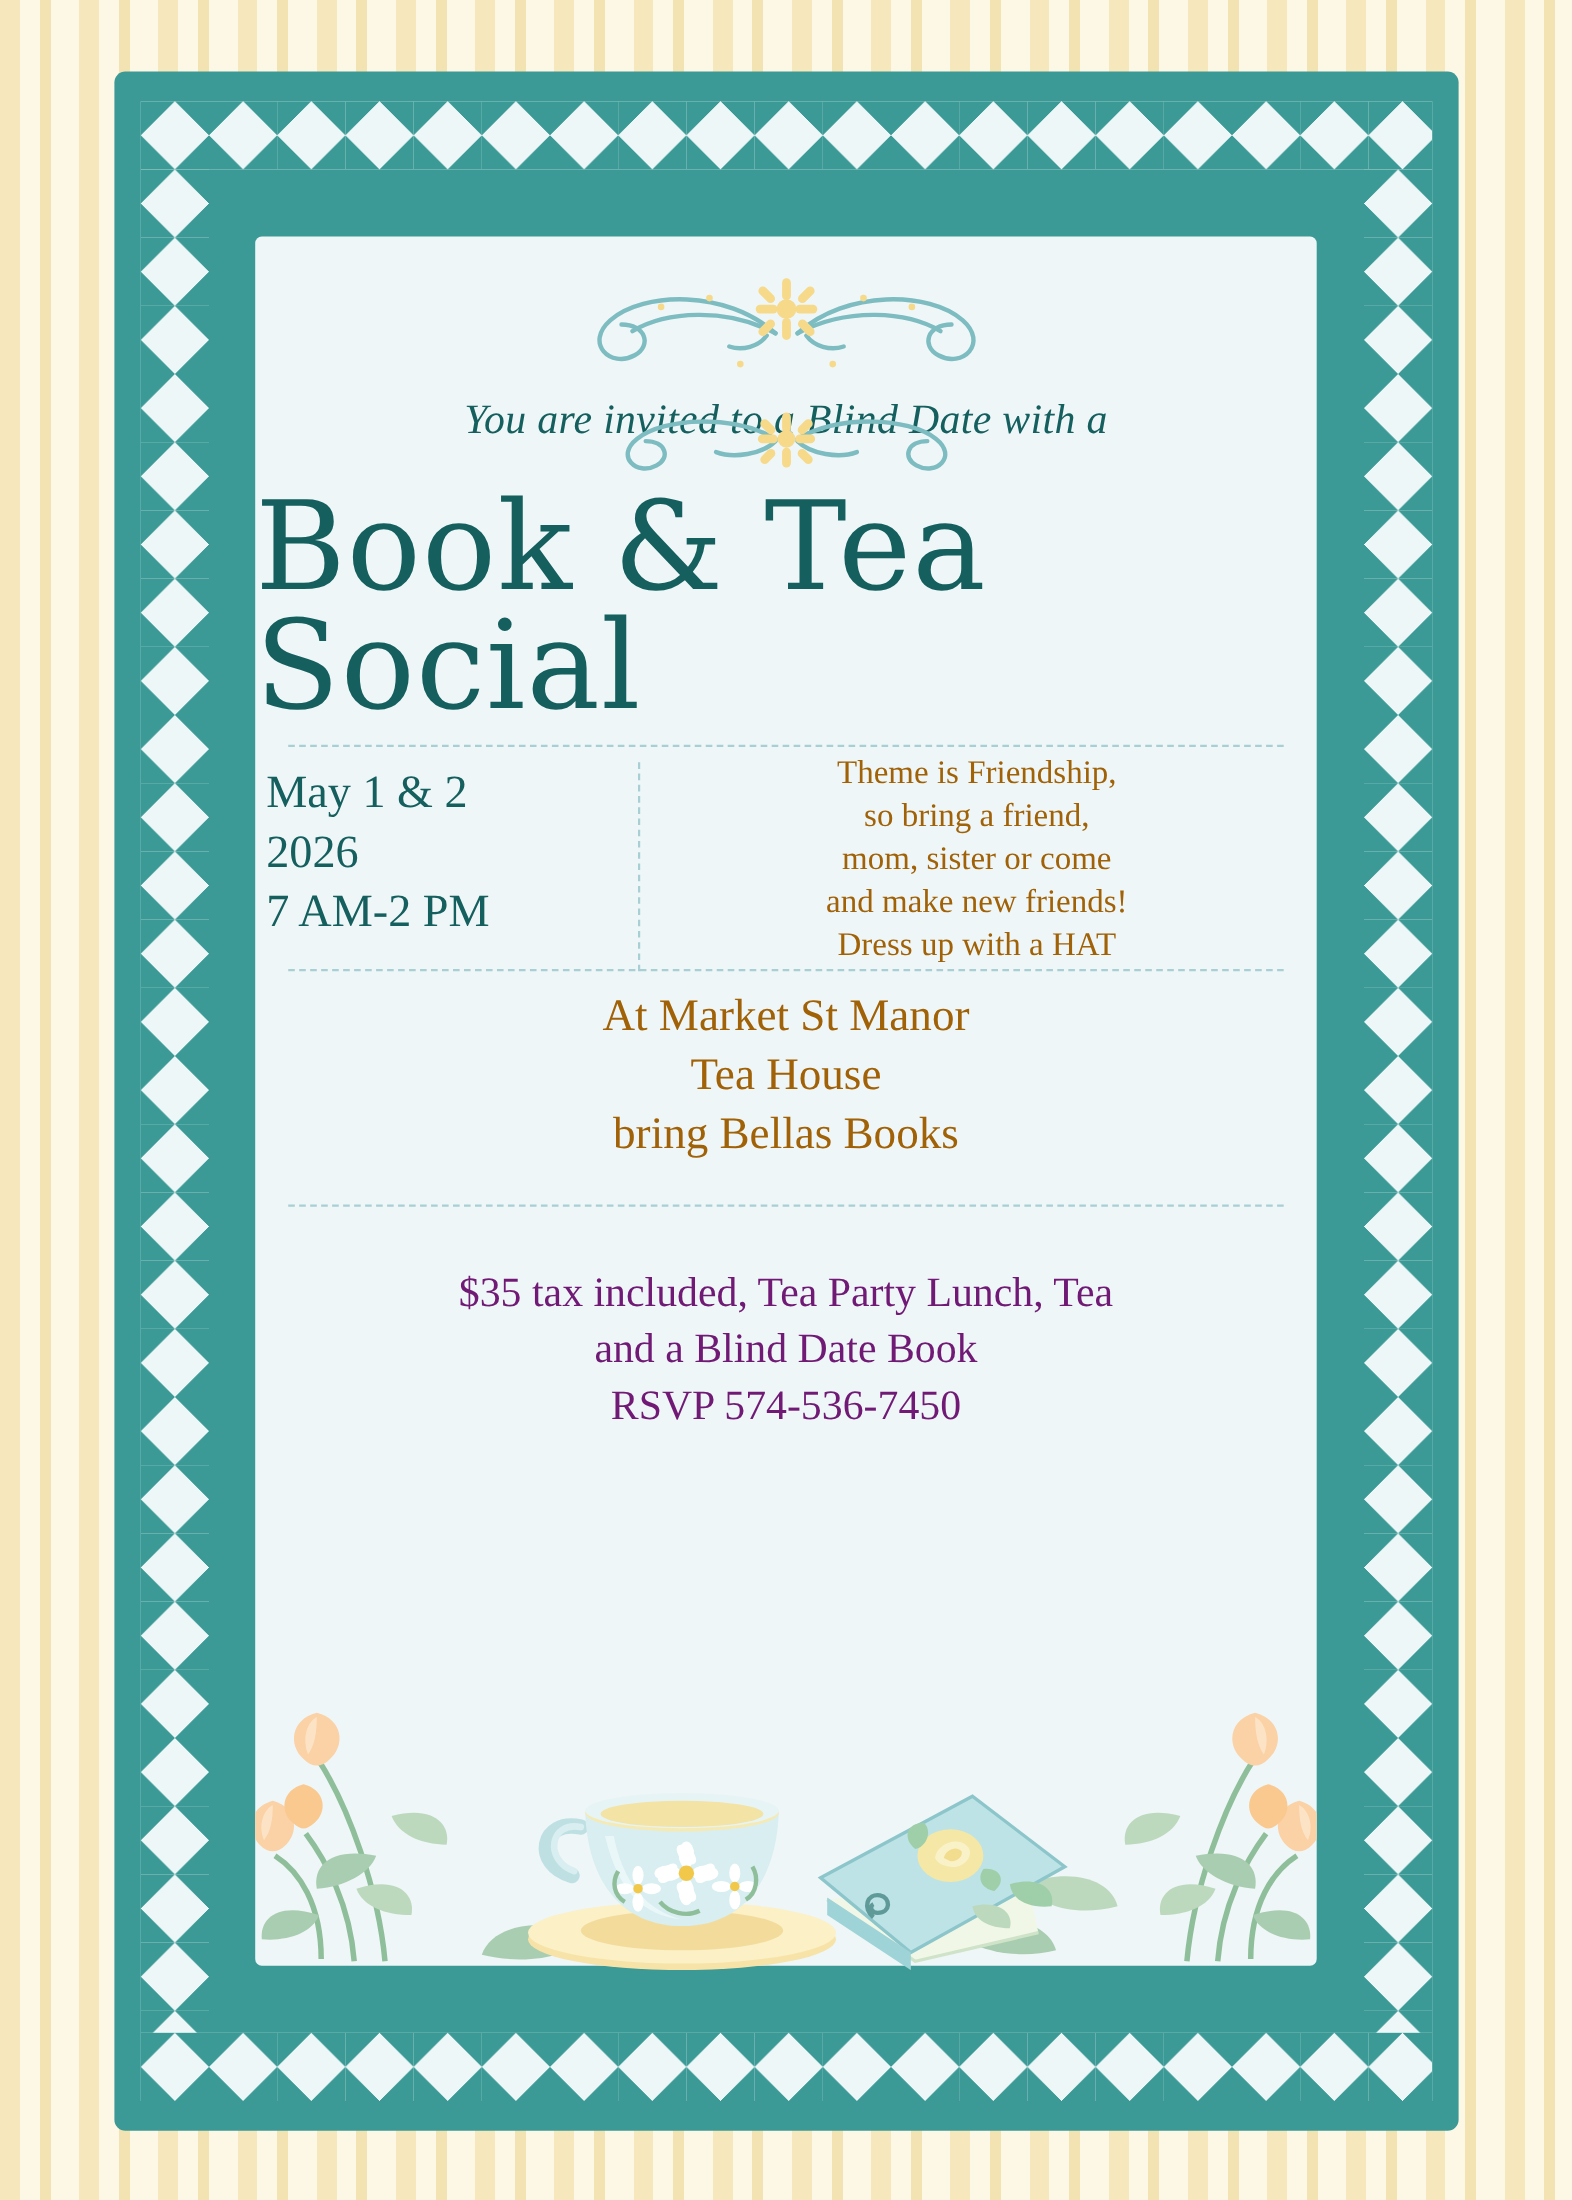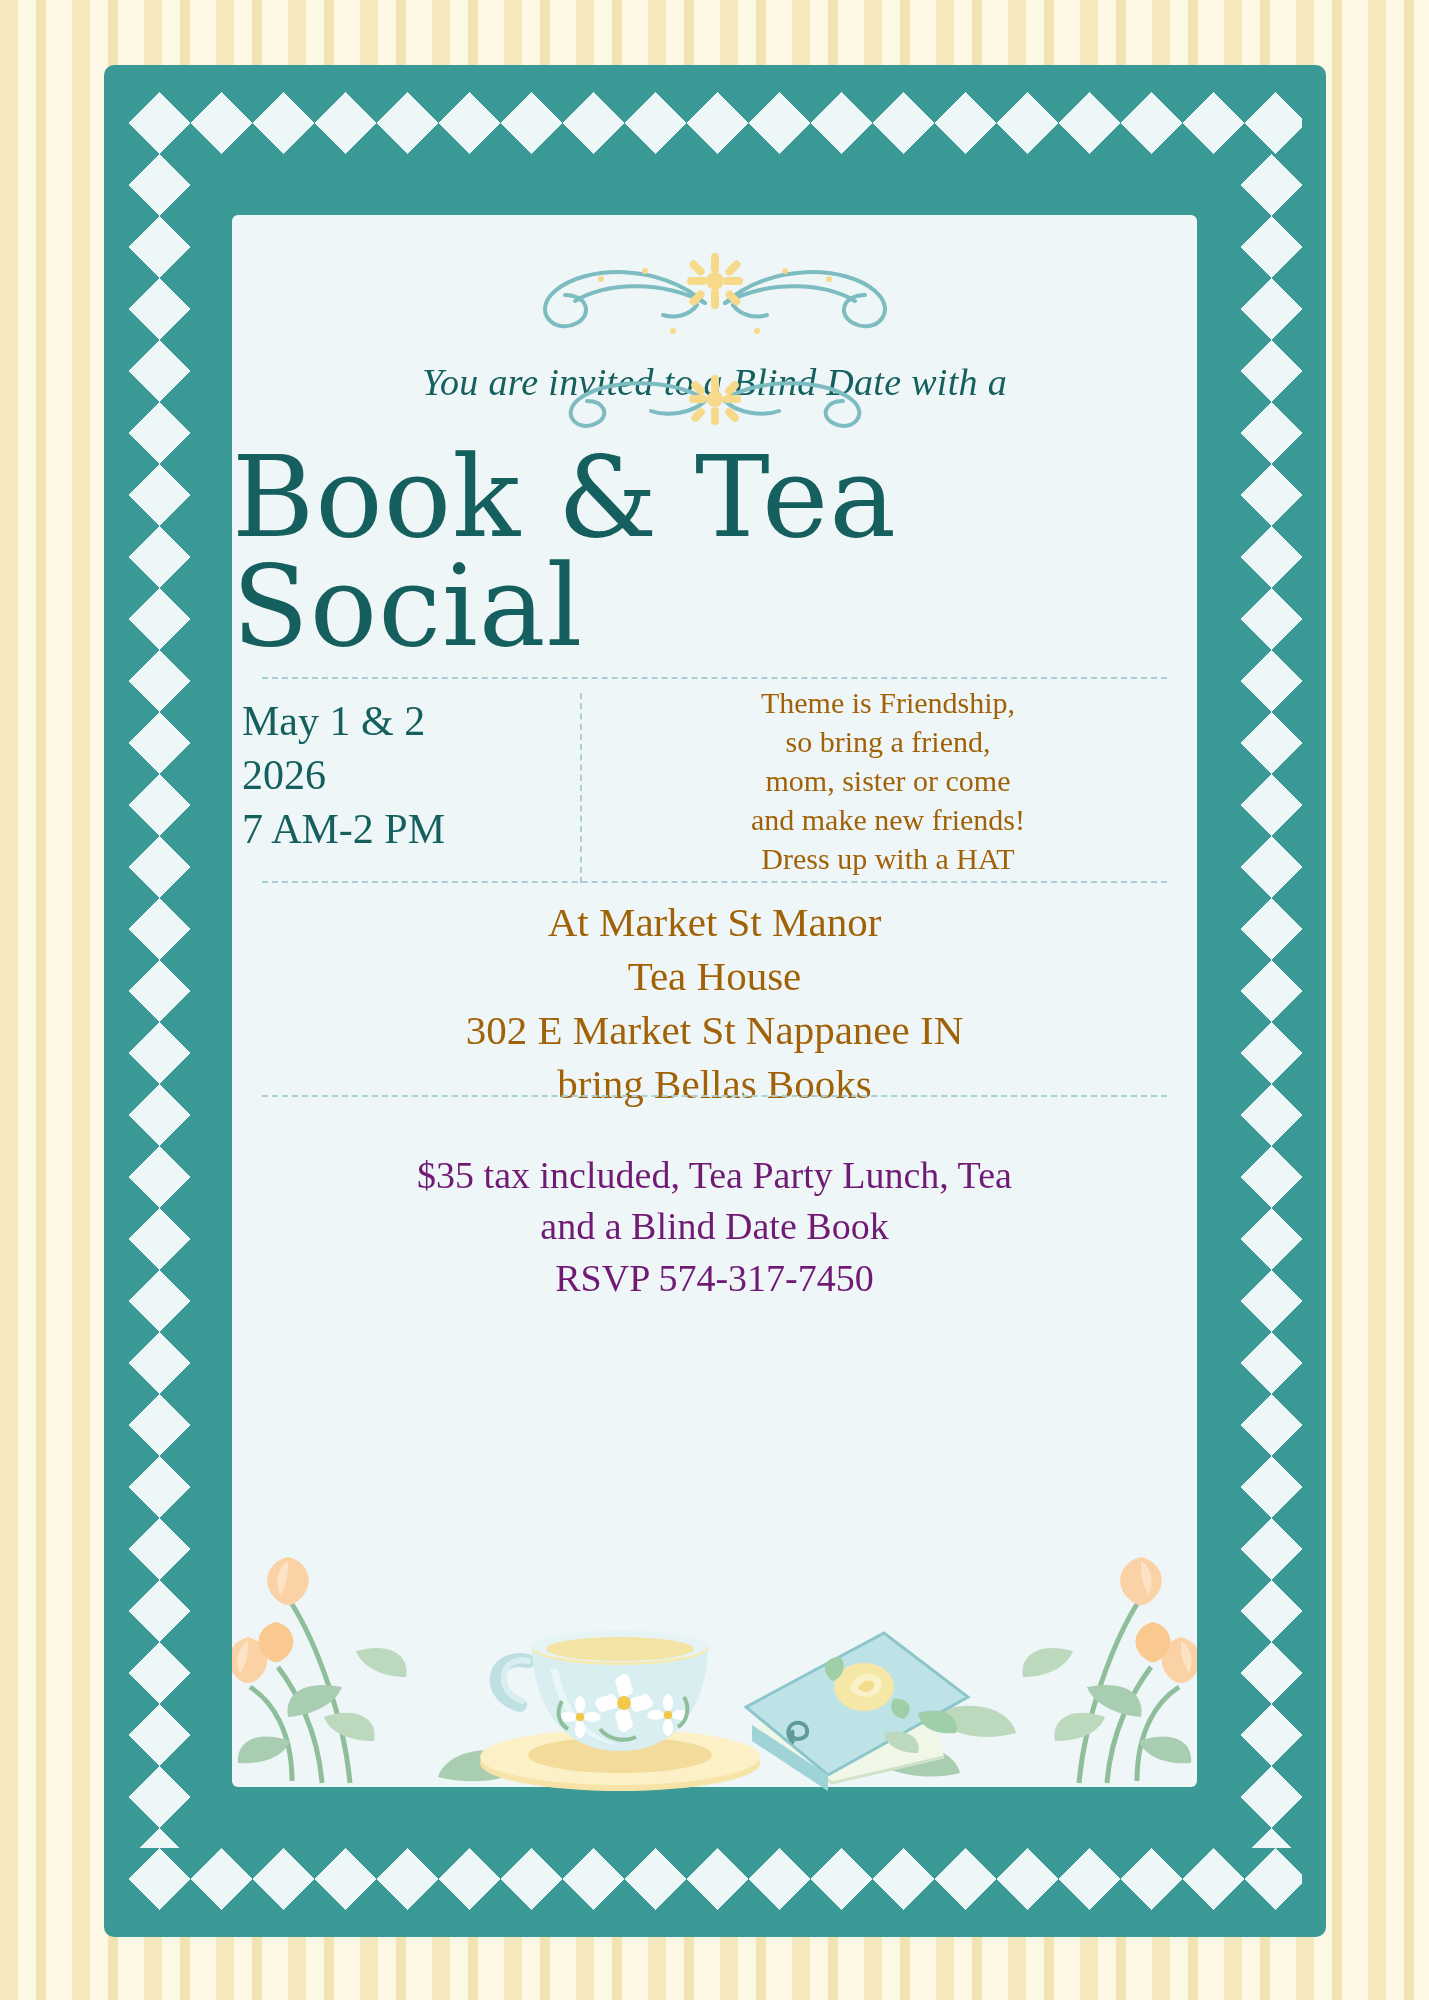--- a/index.html
+++ b/index.html
@@ -273,30 +273,29 @@
       <div>mom, sister or come</div>
       <div>and make new friends!</div>
       <div>Dress up with a HAT</div>
     </div>
 
     <hr class="hr" style="left:30px; top:666px; width:905px;">
 
     <div class="venue">
       <div>At Market St Manor</div>
       <div>Tea House</div>
-      <div>302 E Market St Nappanee IN</div>
       <div>bring Bellas Books</div>
     </div>
 
     <hr class="hr" style="left:30px; top:880px; width:905px;">
 
     <div class="price">
       <div>$35 tax included, Tea Party Lunch, Tea</div>
       <div>and a Blind Date Book</div>
-      <div>RSVP 574-317-7450</div>
+      <div>RSVP 574-536-7450</div>
     </div>
 
     <div class="art">
       <svg width="965" height="300" viewBox="0 0 965 300" xmlns="http://www.w3.org/2000/svg">
 
         <g>
           <path d="M60 290 C 60 240, 40 210, 18 196" fill="none" stroke="#8fbf9a" stroke-width="5"></path>
           <path d="M90 292 C 86 240, 64 200, 46 176" fill="none" stroke="#8fbf9a" stroke-width="5"></path>
           <path d="M118 292 C 112 226, 84 150, 58 110" fill="none" stroke="#8fbf9a" stroke-width="5"></path>
 

